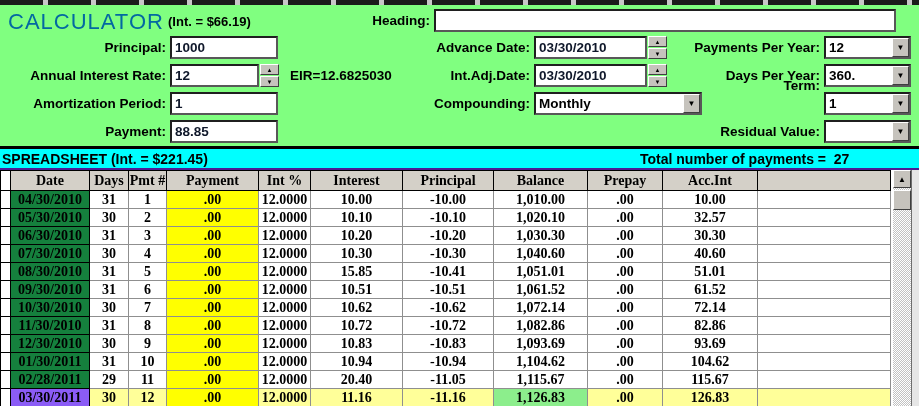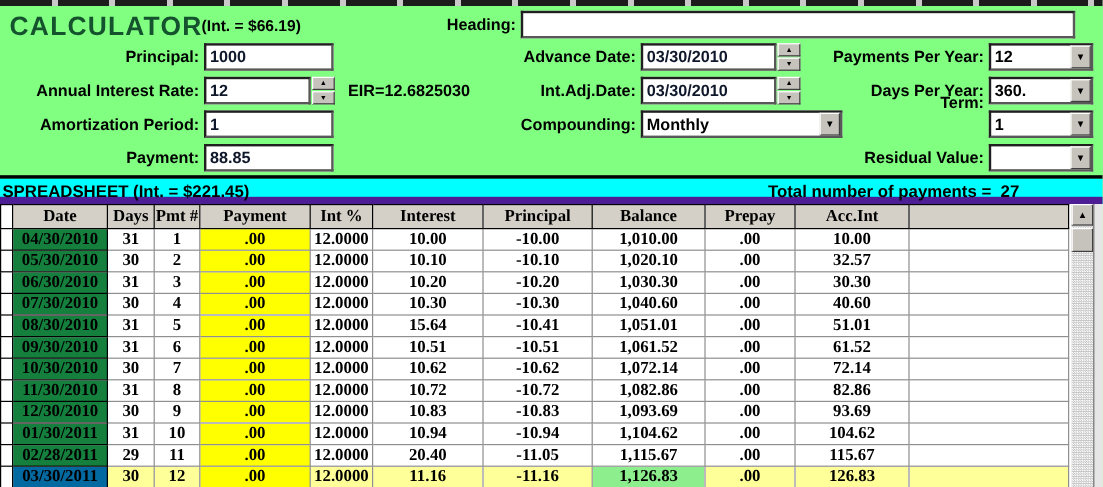--- a/index.html
+++ b/index.html
@@ -9,21 +9,21 @@
 
   
   #toolbar-strip {
     position:absolute; left:0; top:0; width:919px; height:5px; background:#c8c8c8;
     background-image: repeating-linear-gradient(90deg,#1b1b1b 0 43px,#c8c8c8 43px 48px);
   }
 
   
   #form-area { position:absolute; left:0; top:5px; width:919px; height:141px; background:#80FF80; }
   .abs { position:absolute; }
-  #app-title { font-size:22px; font-weight:bold; letter-spacing:1px; color:#14532d; }
+  #app-title { font-size:22px; font-weight:normal; letter-spacing:1px; color:#0369a1; }
   #title-interest { font-size:13px; font-weight:bold; }
   .lbl { font-weight:bold; font-size:13.5px; color:#000; text-align:right; white-space:nowrap; }
   .field {
     background:#fff; border:2px solid; border-color:#1f1f1f #585858 #585858 #1f1f1f;
     font-family:"Liberation Sans",sans-serif; font-weight:bold; font-size:13.5px;
     padding:1px 3px; height:23px; color:#0f172a; outline:none;
   }
   .combo { background:#fff; border:2px solid; border-color:#1f1f1f #585858 #585858 #1f1f1f;
     height:23px; position:absolute; }
   .combo .val { position:absolute; left:3px; top:2px; font-size:13.5px; font-weight:bold; white-space:nowrap; }
@@ -36,37 +36,37 @@
   .spinner .sp {
     position:absolute; left:0; right:0; height:11px; background:#c6c3bd;
     border:1px solid; border-color:#fff #3f3f3f #3f3f3f #fff;
     display:flex; align-items:center; justify-content:center; font-size:6px; color:#000;
   }
   .sp.up { top:0; } .sp.dn { bottom:0; }
 
   
   #separator { position:absolute; left:0; top:146px; width:919px; height:3px; background:#000; }
   #sheet-bar { position:absolute; left:0; top:149px; width:919px; height:21px; background:#00FFFF;
-    border-bottom:6px solid #4c1d95; }
+    border-bottom:2px solid #4c1d95; }
   #sheet-bar .t { position:absolute; top:2px; font-size:14px; font-weight:bold; color:#000; white-space:pre; }
   #sheet-title { left:2px; }
   #sheet-total { left:640px; }
 
   
   #table-zone { position:absolute; left:0; top:170px; width:919px; height:236px; background:#fff; }
   table { border-collapse:collapse; table-layout:fixed; width:890px;
     font-family:"Liberation Serif", serif; font-weight:bold; font-size:14px; color:#000; }
   th, td { text-align:center; vertical-align:middle; overflow:hidden; white-space:nowrap; }
   thead th { height:20px; background:#d4d0c8; border:1px solid #000; font-size:14px; }
   tbody td { height:18px; background:#fff; border:1px solid #8f8f8f; }
   td.margin-col, th.margin-col { background:#fff; border:1px solid #000; }
   td.date-cell { background:#15803d; border:1px solid #000; }
   td.pay-cell { background:#FFFF00; }
   tr.current-row td { background:#FFFF99; }
-  tr.current-row td.date-cell { background:#0369a1; }
+  tr.current-row td.date-cell { background:#8b5cf6; }
   tr.current-row td.pay-cell { background:#FFFF00; }
   tr.current-row td.balance-cell { background:#8CEE8C; }
   tr.current-row td.margin-col { background:#fff; }
 
   
   #vscroll { position:absolute; left:893px; top:0; width:18px; height:236px;
     background: repeating-conic-gradient(#ffffff 0% 25%, #c2c2c2 0% 50%) 0 0 / 2px 2px; }
   .sbtn { position:absolute; left:0; width:18px; background:#c6c3bd;
     border:1px solid; border-color:#fff #3f3f3f #3f3f3f #fff;
     display:flex; align-items:center; justify-content:center; font-size:8px; }
@@ -246,21 +246,21 @@
             <td>40.60</td>
             <td></td>
           </tr>
           <tr>
             <td class="margin-col"></td>
             <td class="date-cell">08/30/2010</td>
             <td>31</td>
             <td>5</td>
             <td class="pay-cell">.00</td>
             <td>12.0000</td>
-            <td>15.64</td>
+            <td>15.85</td>
             <td>-10.41</td>
             <td class="balance-cell">1,051.01</td>
             <td>.00</td>
             <td>51.01</td>
             <td></td>
           </tr>
           <tr>
             <td class="margin-col"></td>
             <td class="date-cell">09/30/2010</td>
             <td>31</td>

